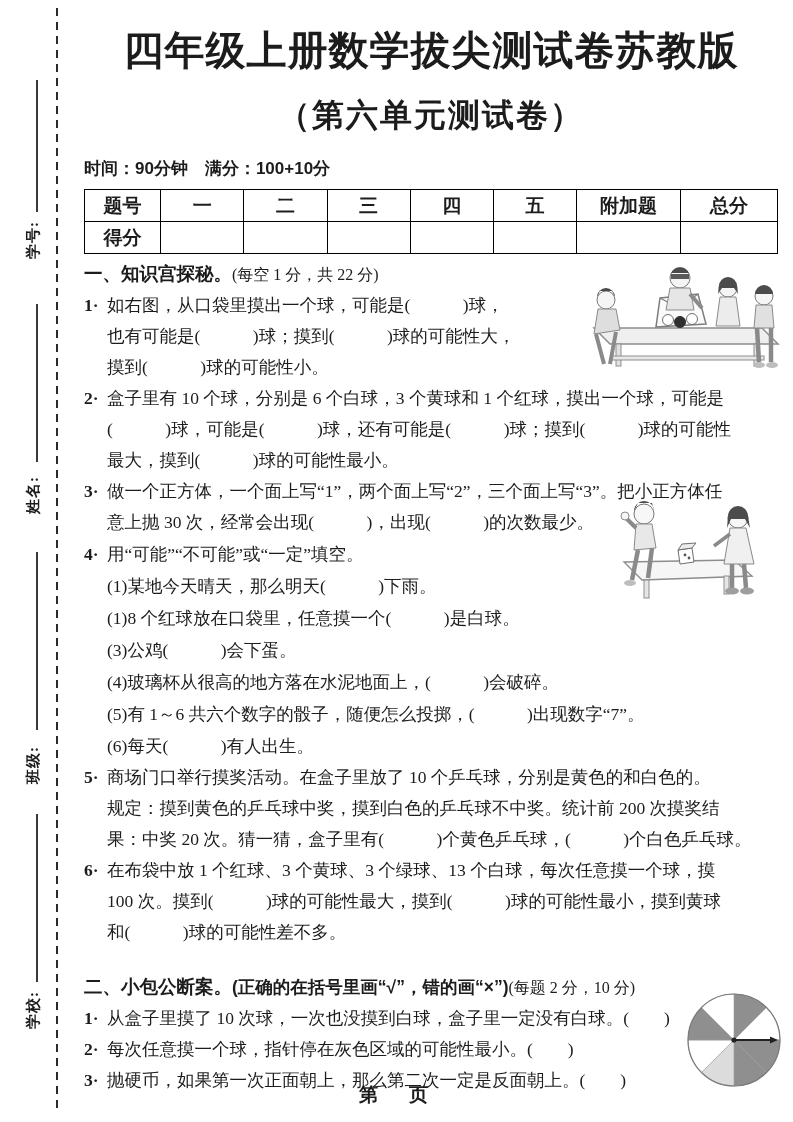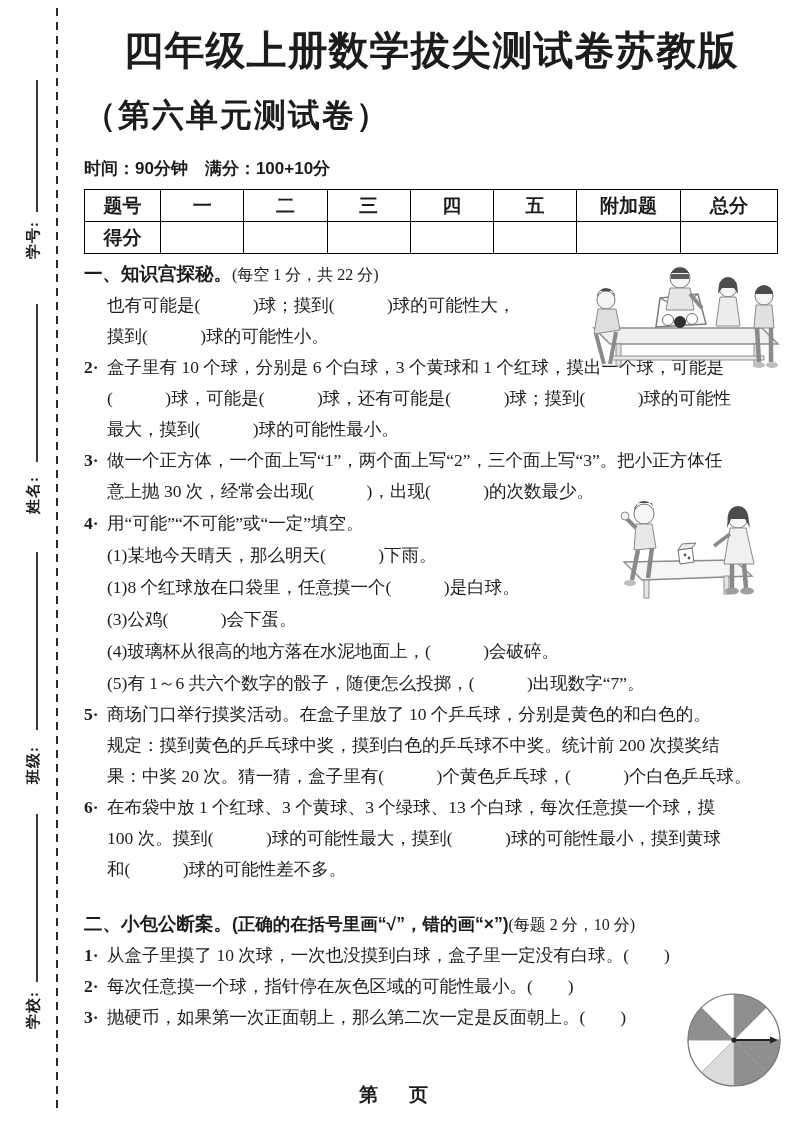--- a/index.html
+++ b/index.html
@@ -31,21 +31,21 @@
   }
   #sl1{ top:230px; } #sl2{ top:485px; } #sl3{ top:755px; } #sl4{ top:1000px; }
 
   
   .content{ position:absolute; left:84px; top:0; width:694px; }
   .title{
     margin:24px 0 17px; font-size:40px; line-height:52px; text-align:center;
     letter-spacing:1px; font-family:"Liberation Sans","DejaVu Sans",sans-serif; font-weight:bold;
   }
   .subtitle{
-    margin:6px 0 0; font-size:32px; line-height:44px; text-align:left;
+    margin:6px 0 0; font-size:32px; line-height:44px; text-align:center;
     letter-spacing:2px; font-family:"Liberation Sans","DejaVu Sans",sans-serif; font-weight:bold;
   }
   .info{ margin-top:20px; font-size:17px; line-height:24px; padding-right:2px; }
 
   table.score{ width:100%; border-collapse:collapse; margin-top:8px; }
   table.score th, table.score td{
     border:1.6px solid #000; height:32px; text-align:center;
     font-size:19px; padding:0;
   }
   table.score th{ font-family:Liberation Mono, monospace; font-weight:bold; }
@@ -127,20 +127,21 @@
       <td></td>
     </tr>
   </tbody>
     </table>
 
   <div class="sec-head">
     <span class="sec-title sans">一、知识宫探秘。</span><span class="sec-note">(每空 1 分，共 22 分)</span>
   </div>
 
   <div class="question">
+    <div class="q-line"><span class="qnum">1·</span><span>如右图，从口袋里摸出一个球，可能是(　　　)球，</span></div>
     <div class="q-line cont">也有可能是(　　　)球；摸到(　　　)球的可能性大，</div>
     <div class="q-line cont">摸到(　　　)球的可能性小。</div>
   </div>
 
   <div class="question">
     <div class="q-line"><span class="qnum">2·</span><span>盒子里有 10 个球，分别是 6 个白球，3 个黄球和 1 个红球，摸出一个球，可能是</span></div>
     <div class="q-line cont">(　　　)球，可能是(　　　)球，还有可能是(　　　)球；摸到(　　　)球的可能性</div>
     <div class="q-line cont">最大，摸到(　　　)球的可能性最小。</div>
   </div>
 
@@ -149,20 +150,21 @@
     <div class="q-line cont">意上抛 30 次，经常会出现(　　　)，出现(　　　)的次数最少。</div>
   </div>
 
   <div class="question">
     <div class="q-line q4-item"><span class="qnum">4·</span><span>用“可能”“不可能”或“一定”填空。</span></div>
     <div class="q-line q4-item cont">(1)某地今天晴天，那么明天(　　　)下雨。</div>
     <div class="q-line q4-item cont">(1)8 个红球放在口袋里，任意摸一个(　　　)是白球。</div>
     <div class="q-line q4-item cont">(3)公鸡(　　　)会下蛋。</div>
     <div class="q-line q4-item cont">(4)玻璃杯从很高的地方落在水泥地面上，(　　　)会破碎。</div>
     <div class="q-line q4-item cont">(5)有 1～6 共六个数字的骰子，随便怎么投掷，(　　　)出现数字“7”。</div>
+    <div class="q-line q4-item cont">(6)每天(　　　)有人出生。</div>
   </div>
 
   <div class="question">
     <div class="q-line"><span class="qnum">5·</span><span>商场门口举行摸奖活动。在盒子里放了 10 个乒乓球，分别是黄色的和白色的。</span></div>
     <div class="q-line cont">规定：摸到黄色的乒乓球中奖，摸到白色的乒乓球不中奖。统计前 200 次摸奖结</div>
     <div class="q-line cont">果：中奖 20 次。猜一猜，盒子里有(　　　)个黄色乒乓球，(　　　)个白色乒乓球。</div>
   </div>
 
   <div class="question">
     <div class="q-line"><span class="qnum">6·</span><span>在布袋中放 1 个红球、3 个黄球、3 个绿球、13 个白球，每次任意摸一个球，摸</span></div>

